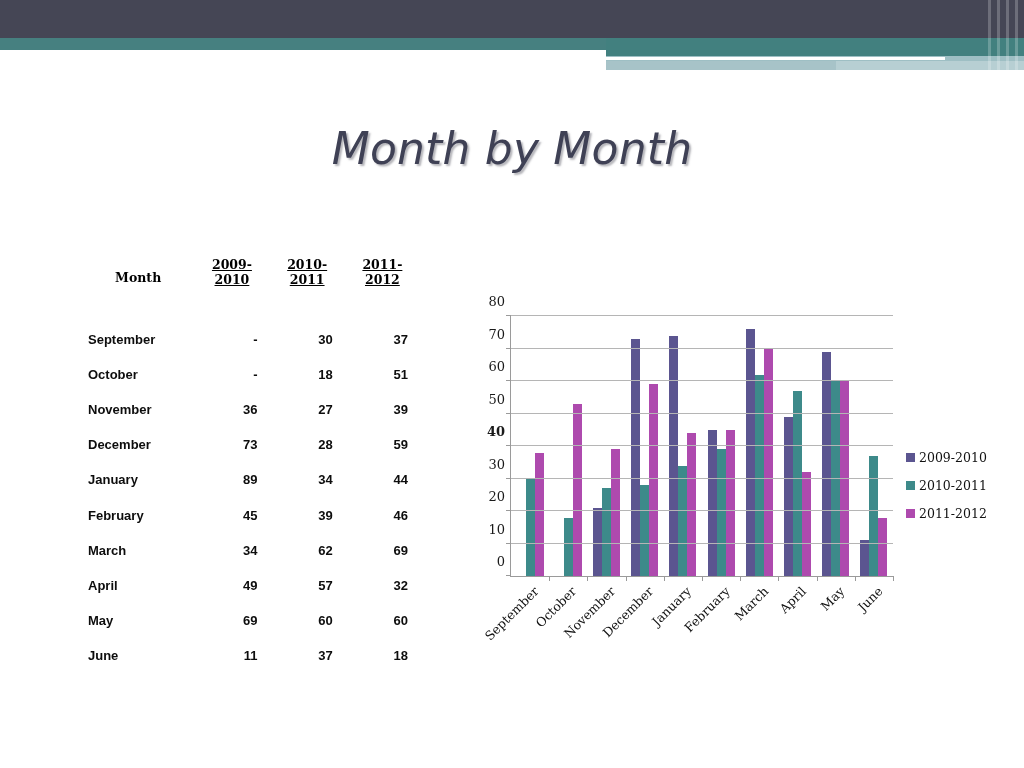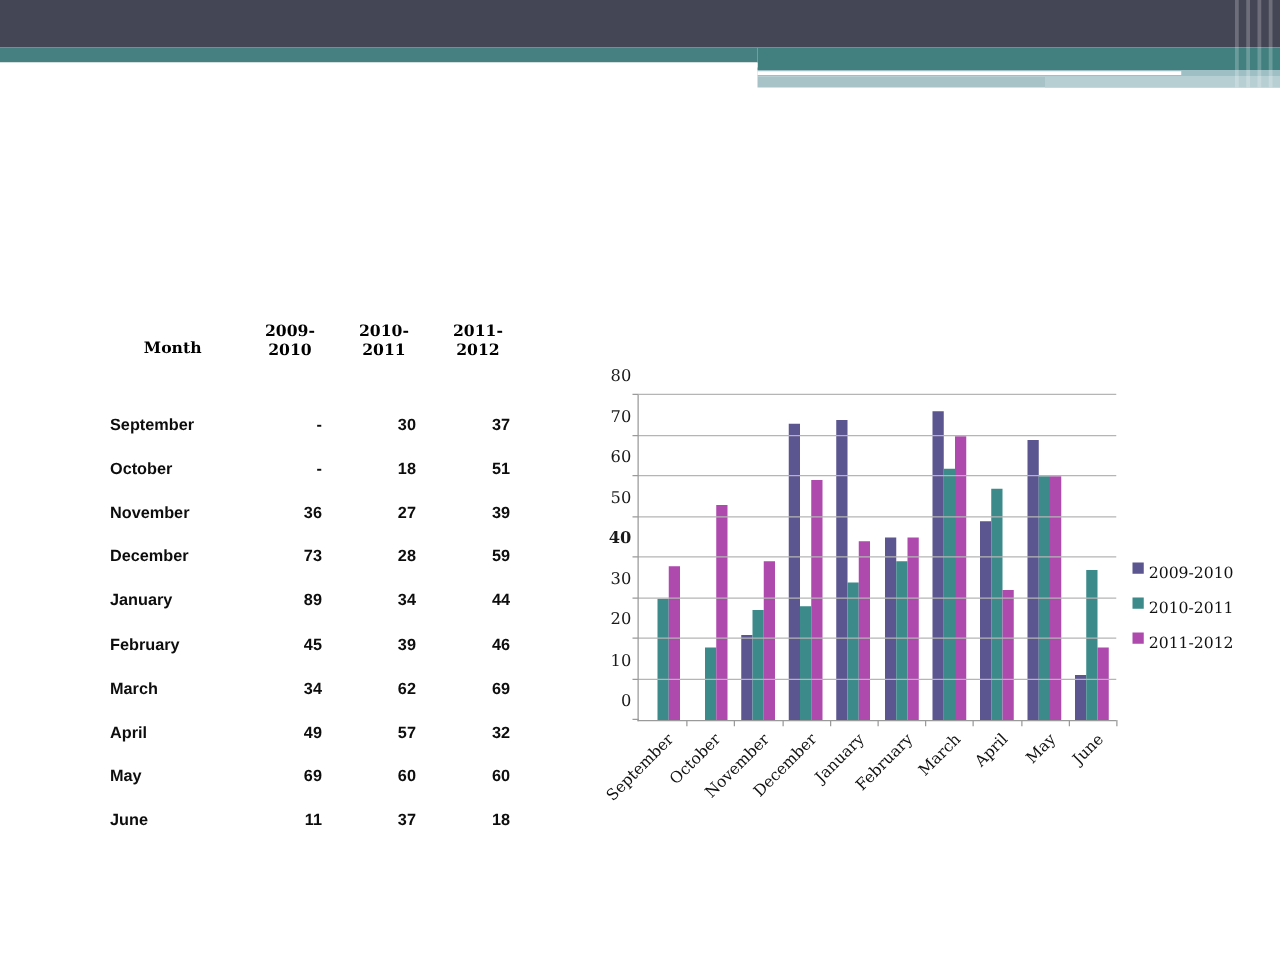--- a/index.html
+++ b/index.html
@@ -42,21 +42,21 @@
   table.data th {
     font-family: "DejaVu Serif", serif;
     font-weight: 700;
     font-size: 12.5px;
     color: #000000;
     padding: 0 0 34px 0;
     line-height: 1.18;
     vertical-align: top;
   }
   table.data th.c-month { text-align: center; width: 112px; padding-top: 13px; }
-  table.data th.c-yr { text-align: center; width: 75px; }
+  table.data th.c-yr { text-align: center; width: 75px; text-decoration: underline; }
   table.data td {
     font-family: "Liberation Sans", sans-serif;
     font-weight: 700;
     font-size: 13px;
     color: #0d0d0d;
     padding: 10.1px 0;
   }
   table.data td.m { text-align: left; padding-left: 6px; }
   table.data td.v { text-align: right; padding-right: 12px; }
 
@@ -84,21 +84,21 @@
   .xlabels { position: absolute; left: 50px; top: 279px; width: 383px; display: flex; }
   .xlabel-cell { flex: 1 1 0; position: relative; height: 60px; }
   .xlabel {
     position: absolute; top: 4px; right: 50%;
     transform-origin: right top;
     transform: rotate(-45deg) translateX(2px);
     font-family: "DejaVu Serif", serif; font-size: 12.5px; color: #111;
     white-space: nowrap;
   }
   .legend { position: absolute; left: 418px; top: 148px; width: 120px; }
-  .legend-row { display: flex; align-items: flex-start; margin-bottom: 13px; padding-left: 28px; }
+  .legend-row { display: flex; align-items: center; margin-bottom: 13px; padding-left: 28px; }
   .legend-swatch { width: 9px; height: 9px; margin-right: 4px; flex: 0 0 auto; }
   .legend-label { font-family: "DejaVu Serif", serif; font-size: 12.5px; color: #111; white-space: nowrap; }
 </style>
 </head>
 <body>
 
 <div class="banner">
   <div class="band-dark"></div>
   <div class="band-teal-l"></div>
   <div class="band-teal-r"></div>
@@ -107,20 +107,21 @@
   <div class="band-lite3"></div>
   <div class="band-white-line"></div>
   <div class="band-lite4"></div>
   <div class="vstripe" style="left:988px;"></div>
   <div class="vstripe" style="left:997px;"></div>
   <div class="vstripe" style="left:1006px;"></div>
   <div class="vstripe" style="left:1015px;"></div>
 </div>
 
 <div class="title-wrap">
+  <div class="title-line title-1">Month by Month</div>
 </div>
 
 <div class="table-wrap">
   <table class="data">
     <thead>
       <tr>
         <th class="c-month">
           <span>Month</span>
         </th>
         <th class="c-yr">

